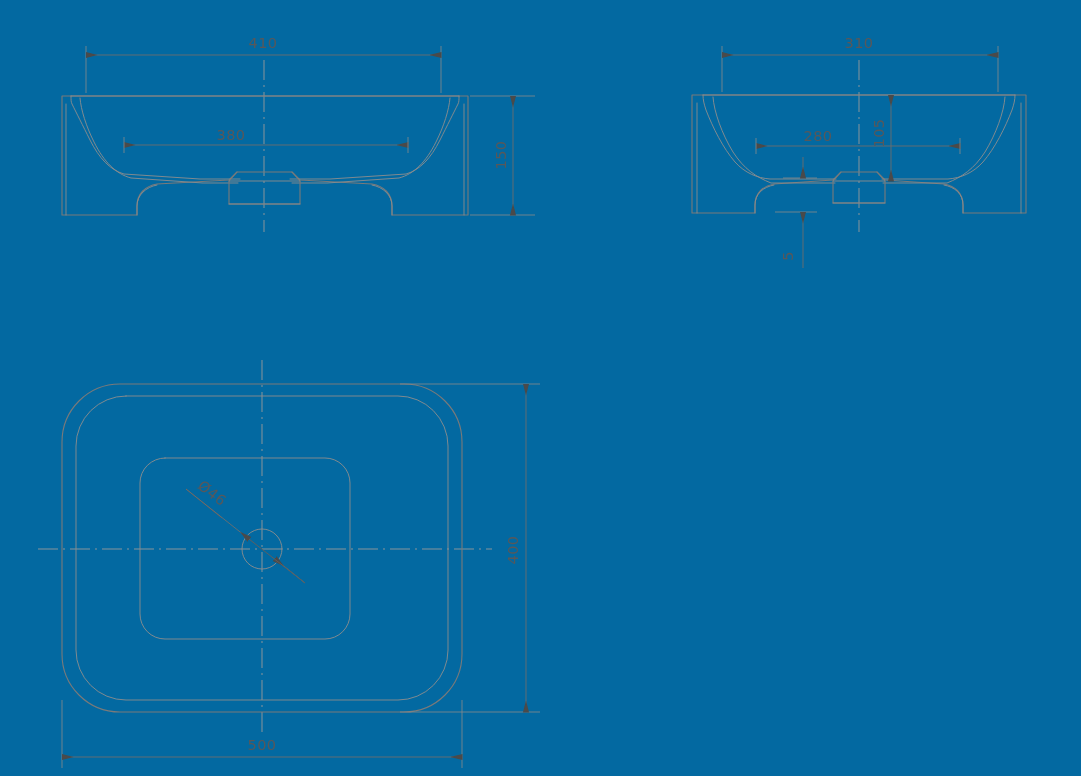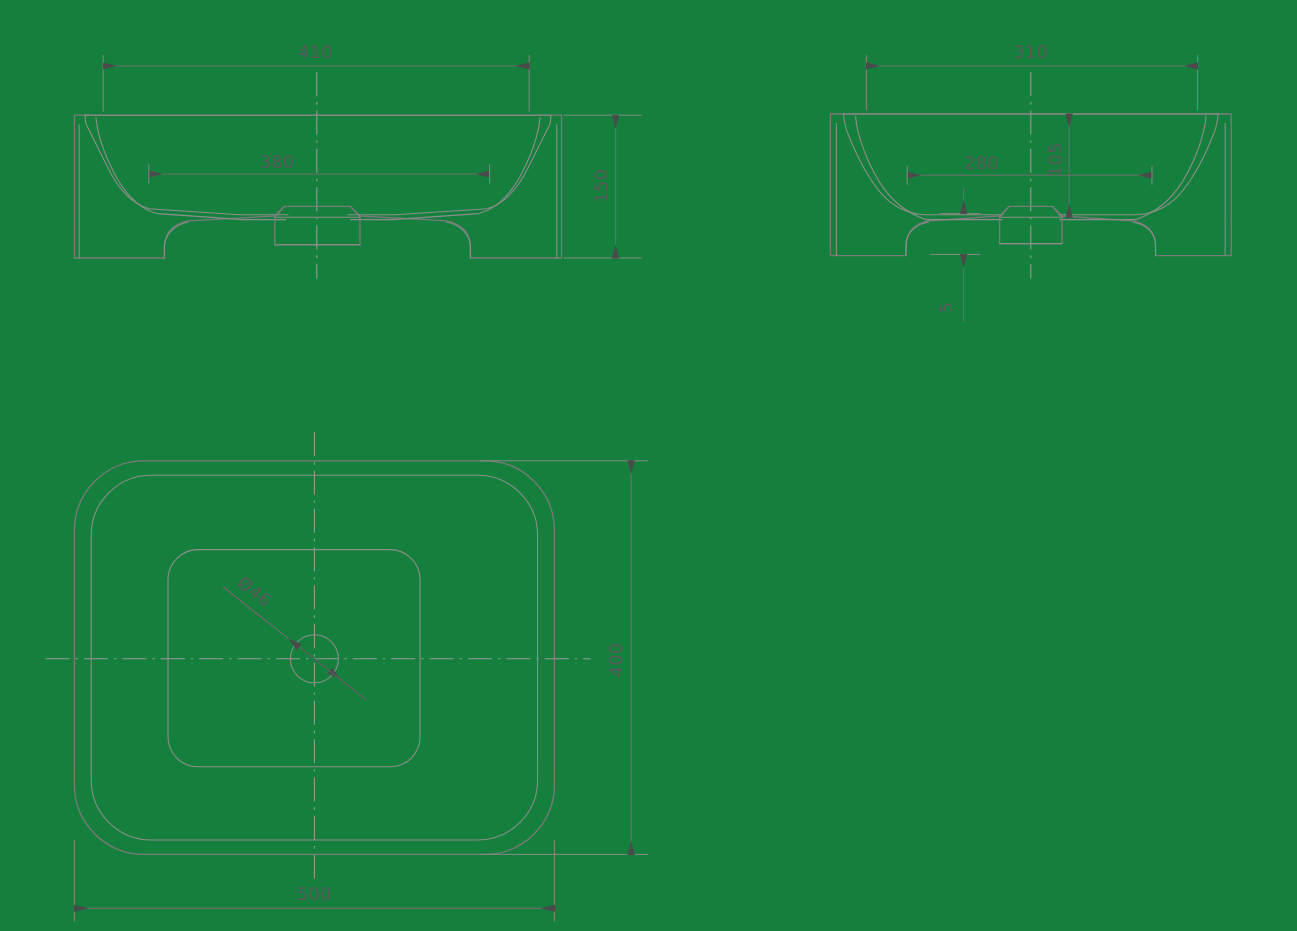--- a/index.html
+++ b/index.html
@@ -8,21 +8,21 @@
     padding: 0;
     background: #ffffff;
   }
   body {
     font-family: "DejaVu Sans", "Liberation Sans", sans-serif;
   }
   #drawing-root {
     position: relative;
     width: 1081px;
     height: 776px;
-    background: #15803d;
+    background: #0369a1;
     overflow: hidden;
   }
   svg#cad {
     display: block;
     width: 1081px;
     height: 776px;
   }
   .outline {
     fill: none;
     stroke: #7a7a7a;

